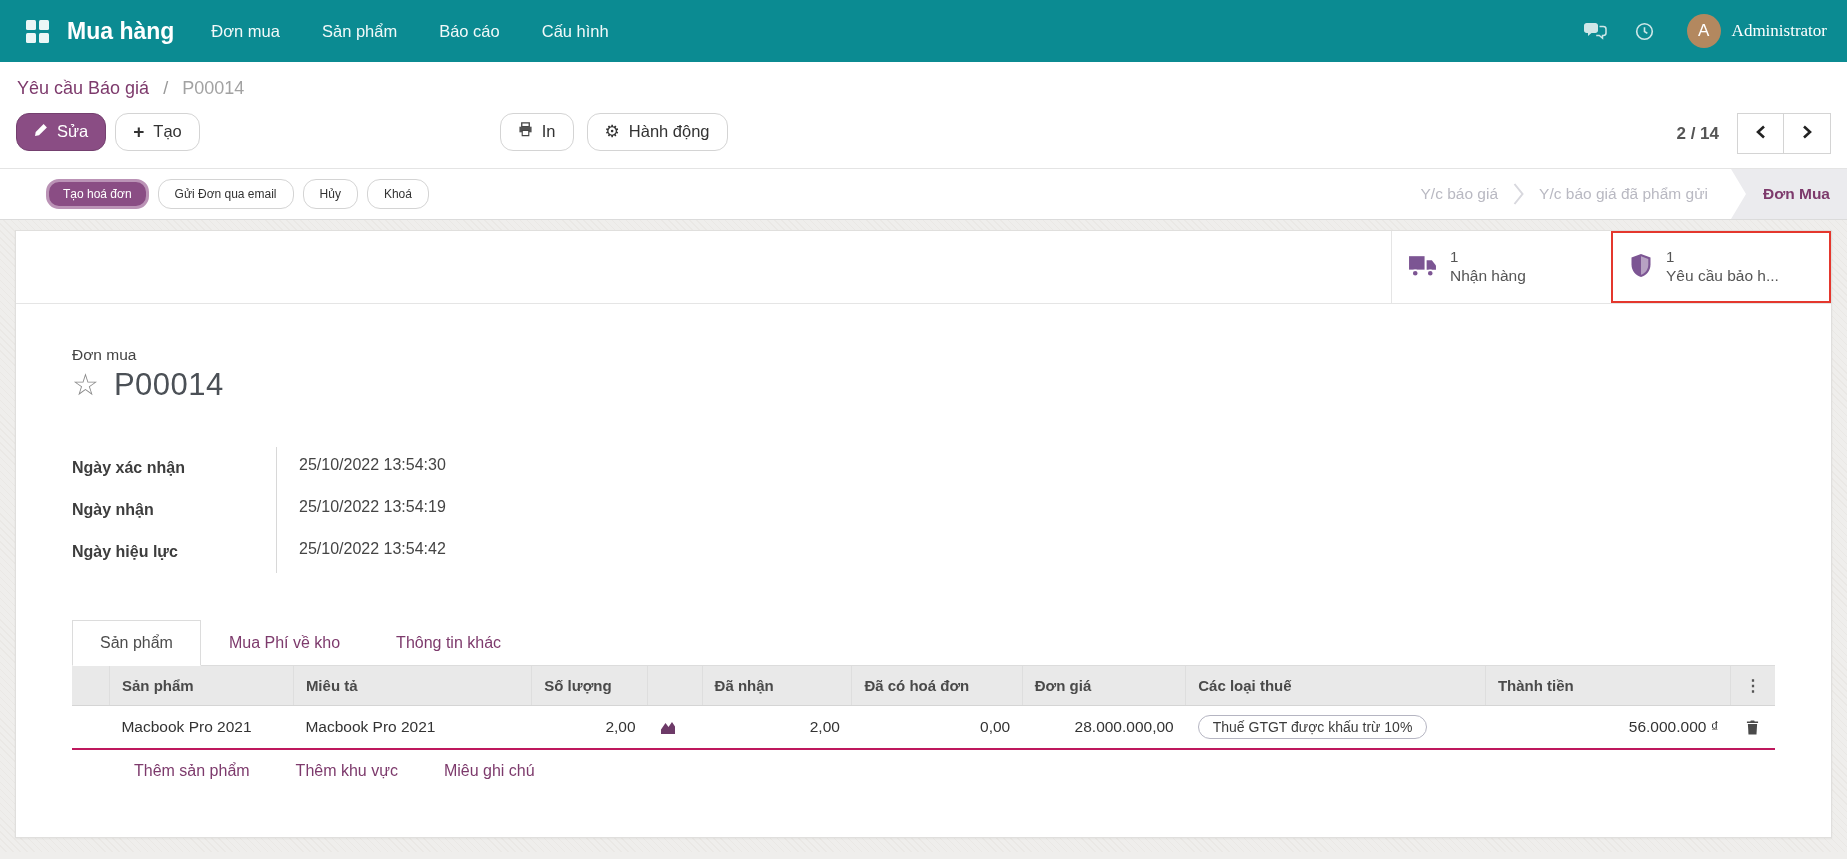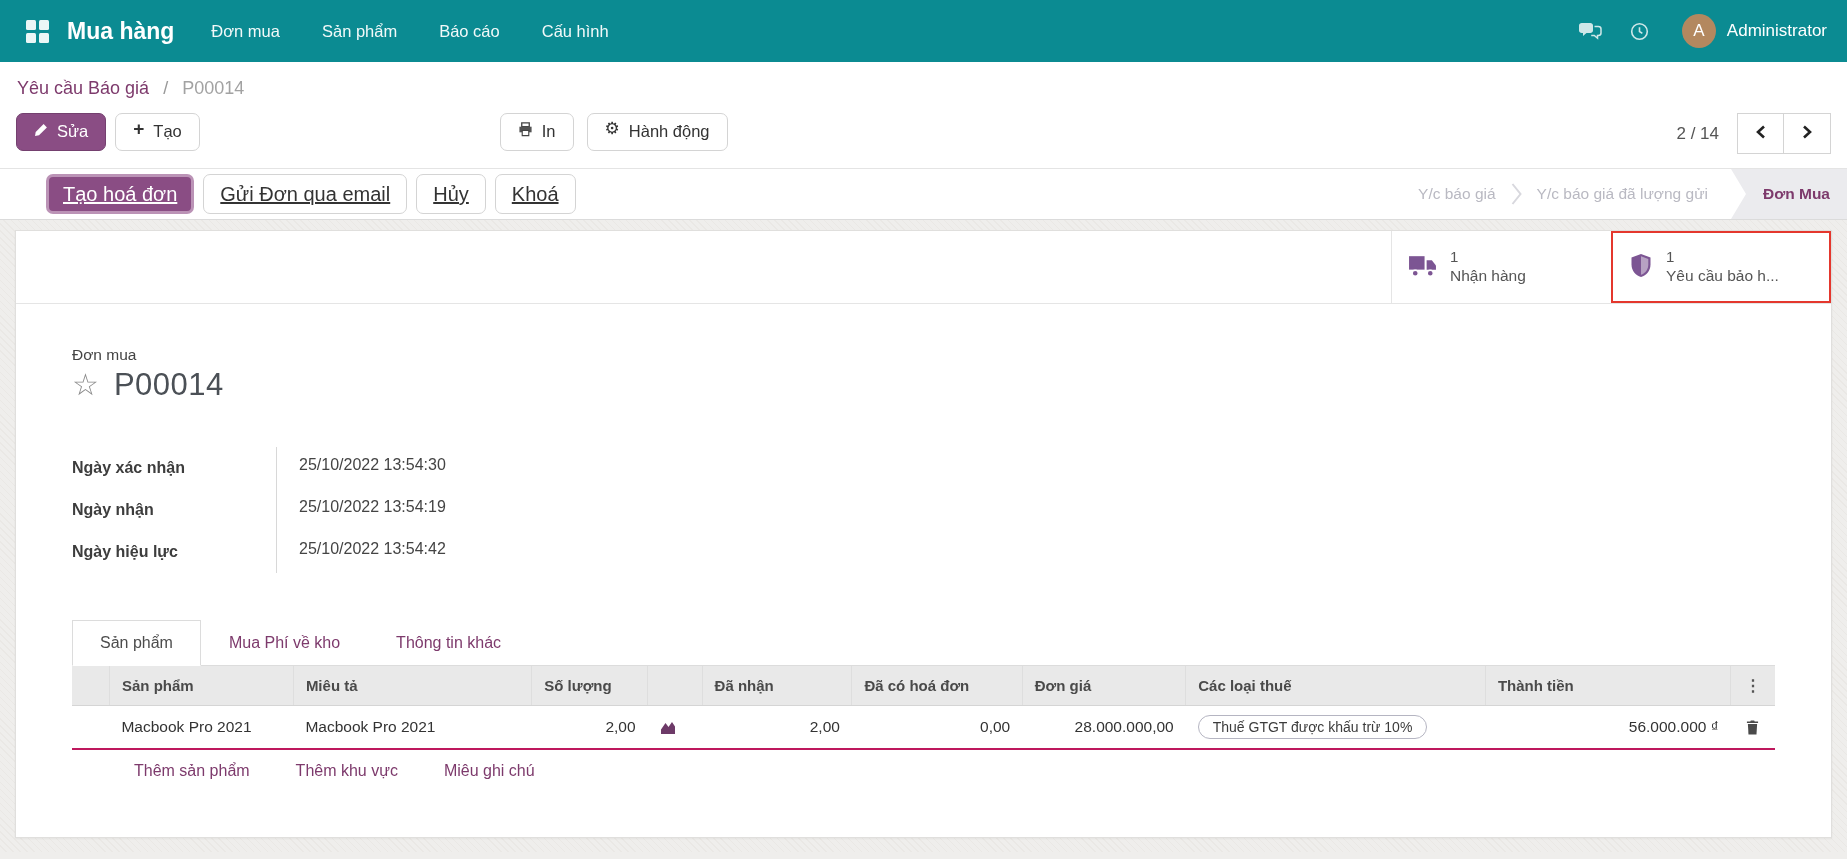--- a/index.html
+++ b/index.html
@@ -17,46 +17,46 @@
   .apps-btn { background:none; border:none; padding:8px 12px; cursor:pointer; }
   .grid-ico { display:grid; grid-template-columns:10px 10px; gap:3px; }
   .grid-ico i { width:10px; height:10px; background:rgba(255,255,255,.92); border-radius:1.5px; display:block; }
   .brand { font-size:23px; font-weight:700; color:#fff; margin:0 16px 0 6px; cursor:pointer; }
   .menu { display:flex; align-items:center; height:62px; }
   .menu a { color:rgba(255,255,255,.95); font-size:16.5px; padding:0 21px; line-height:62px; cursor:pointer; }
   .nav-right { margin-left:auto; display:flex; align-items:center; gap:6px; }
   .nav-ico { padding:6px 11px; cursor:pointer; display:flex; align-items:center; }
   .user { display:flex; align-items:center; gap:11px; padding:0 6px 0 16px; cursor:pointer; }
   .avatar { width:34px; height:34px; border-radius:50%; background:#b3885f; color:#fff; display:flex; align-items:center; justify-content:center; font-size:17px; }
-  .uname { font-size:17px; }
+  .uname { font-size:17px;font-family:Liberation Serif, serif; }
 
   
   .breadcrumb-row { background:#fff; padding:16px 17px 6px; font-size:18px; }
   .bc-parent { color:#7d3a6c; cursor:pointer; }
   .bc-sep { color:#999; margin:0 9px; }
   .bc-current { color:#a2a2a2; }
 
   
   .control-row { background:#fff; display:flex; align-items:flex-start; padding:8px 16px 14px; }
-  .btn { display:inline-flex; align-items:flex-start; gap:9px; background:#fff; border:1px solid #d4d4d4; border-radius:7px; padding:8px 17px; font-size:16.5px; color:#333; cursor:pointer; line-height:1.2; }
+  .btn { display:inline-flex; align-items:center; gap:9px; background:#fff; border:1px solid #d4d4d4; border-radius:13px; padding:8px 17px; font-size:16.5px; color:#333; cursor:pointer; line-height:1.2; }
   .btn-primary { background:#8a4d84; border-color:#74406f; color:#fff; }
   .control-left { display:flex; gap:9px; }
   .center-actions { display:flex; gap:13px; margin-left:300px; }
   .plus-glyph { font-weight:700; font-size:19px; line-height:14px; }
   .gear-glyph { font-size:17px; line-height:14px; color:#333; }
   .pager { margin-left:auto; display:flex; align-items:center; }
-  .pager-count { font-size:17px; color:#555; margin-right:18px; }
+  .pager-count { font-size:17px; color:#555; margin-right:18px;font-weight:bold; }
   .pager-btns { display:flex; }
   .pager-btns button { width:47px; height:41px; background:#fff; border:1px solid #d4d4d4; display:flex; align-items:center; justify-content:center; cursor:pointer; }
   .pager-btns button + button { border-left:none; }
 
   
   .statusbar { background:#fff; border-top:1px solid #e4e4e4; border-bottom:1px solid #dbdbdb; height:52px; display:flex; align-items:center; padding-left:46px; }
   .sb-buttons { display:flex; gap:9px; align-items:center; }
-  .btn.sb { padding:7px 16px; font-size:20px;text-decoration:underline; }
+  .btn.sb { padding:7px 16px; font-size:12px; }
   .btn.sb-highlight { background:#8a4d84; color:#fff; border:3px solid #bb93b6; padding:5px 14px; }
   .stages { margin-left:auto; display:flex; align-items:center; height:100%; color:#b9b9c2; font-size:15.5px; }
   .stage { padding:0 15px; cursor:pointer; }
   .stage-sep { display:flex; align-items:center; }
   .stage.active { height:100%; display:flex; align-items:center; background:#ebebee; color:#7d3a6c; font-weight:700; padding:0 17px 0 32px; margin-left:8px;
     clip-path:polygon(0 0, 100% 0, 100% 100%, 0 100%, 15px 50%); }
 
   
   .content { padding:10px 15px 0;
     background:repeating-linear-gradient(45deg, #efeeec 0 4px, #eae8e5 4px 5px); height:calc(859px - 227px); }
@@ -201,21 +201,21 @@
       <button class="btn sb">Hủy</button>
       <button class="btn sb">Khoá</button>
     </div>
     <div class="stages">
       <span class="stage">Y/c báo giá</span>
       <span class="stage-sep">
         <svg width="11" height="22" viewBox="0 0 11 22" fill="none" stroke="#d8d8de" stroke-width="2">
             <path d="M1.5 1l8 10-8 10"></path>
           </svg>
       </span>
-      <span class="stage">Y/c báo giá đã lượng gửi</span>
+      <span class="stage">Y/c báo giá đã phẩm gửi</span>
       <span class="stage active">Đơn Mua</span>
     </div>
   </div>
 
   <div class="content">
     <div class="sheet">
 
       <div class="button-box">
         <button class="smart-btn">
           <span>

